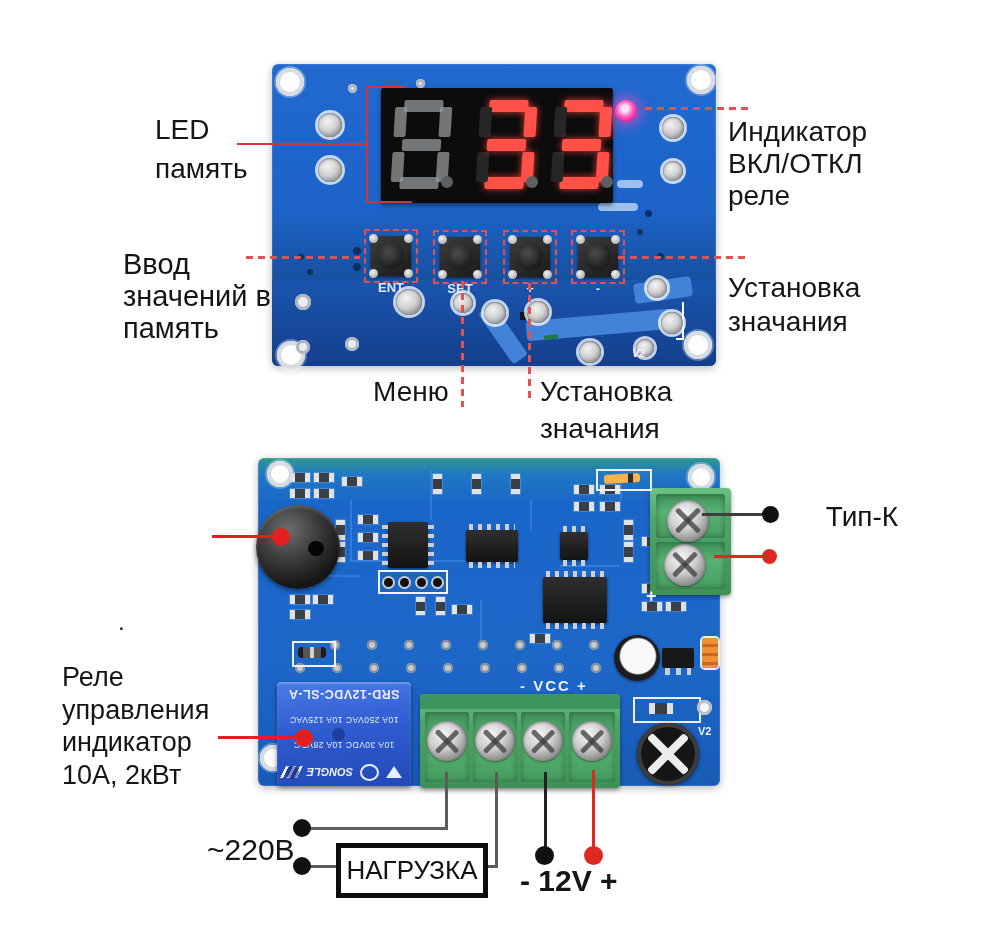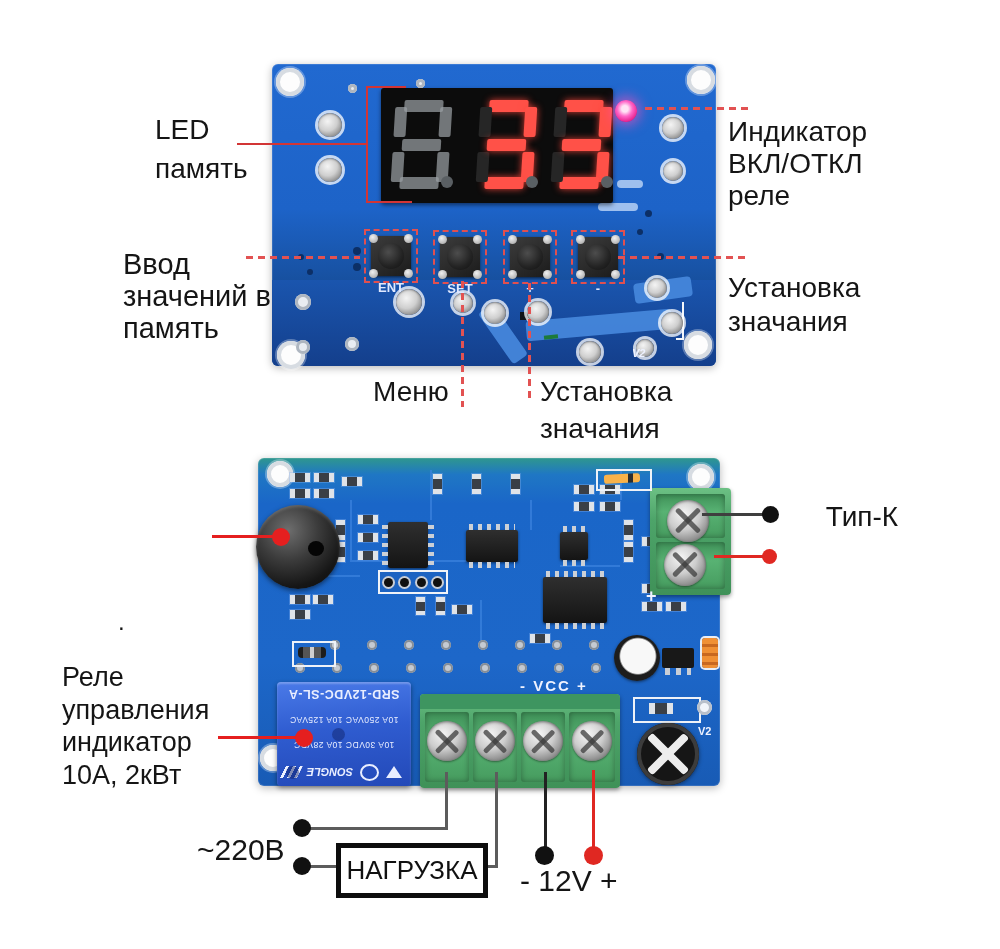--- a/index.html
+++ b/index.html
@@ -418,24 +418,24 @@
 
   <div class="ann" style="left:782px;top:498px;width:160px;text-align:center;font-size:28px;line-height:37px;">
     <div>Тип-К</div>
   </div>
   <div class="ann" style="left:62px;top:661px;font-size:27px;line-height:32.5px;">
     <div>Реле</div>
     <div>управления</div>
     <div>индикатор</div>
     <div>10А, 2кВт</div>
   </div>
-  <div class="ann" style="left:197px;top:833px;font-size:30px;text-align:right;">
+  <div class="ann" style="left:207px;top:833px;font-size:30px;text-align:right;">
     <div>~220В</div>
   </div>
-  <div class="ann" style="left:520px;top:864px;font-size:30px;">
+  <div class="ann" style="left:520px;top:864px;font-size:30px;font-weight:bold;">
     <div>- 12V +</div>
   </div>
   <div class="ann" style="left:118px;top:608px;font-size:24px;">
     <div>.</div>
   </div>
   <div id="load-box">
     <span>НАГРУЗКА</span>
   </div>
 
   <div class="lsolid" style="left:212px;top:535px;width:68px;height:3px;background:#e51f1f;"></div>

